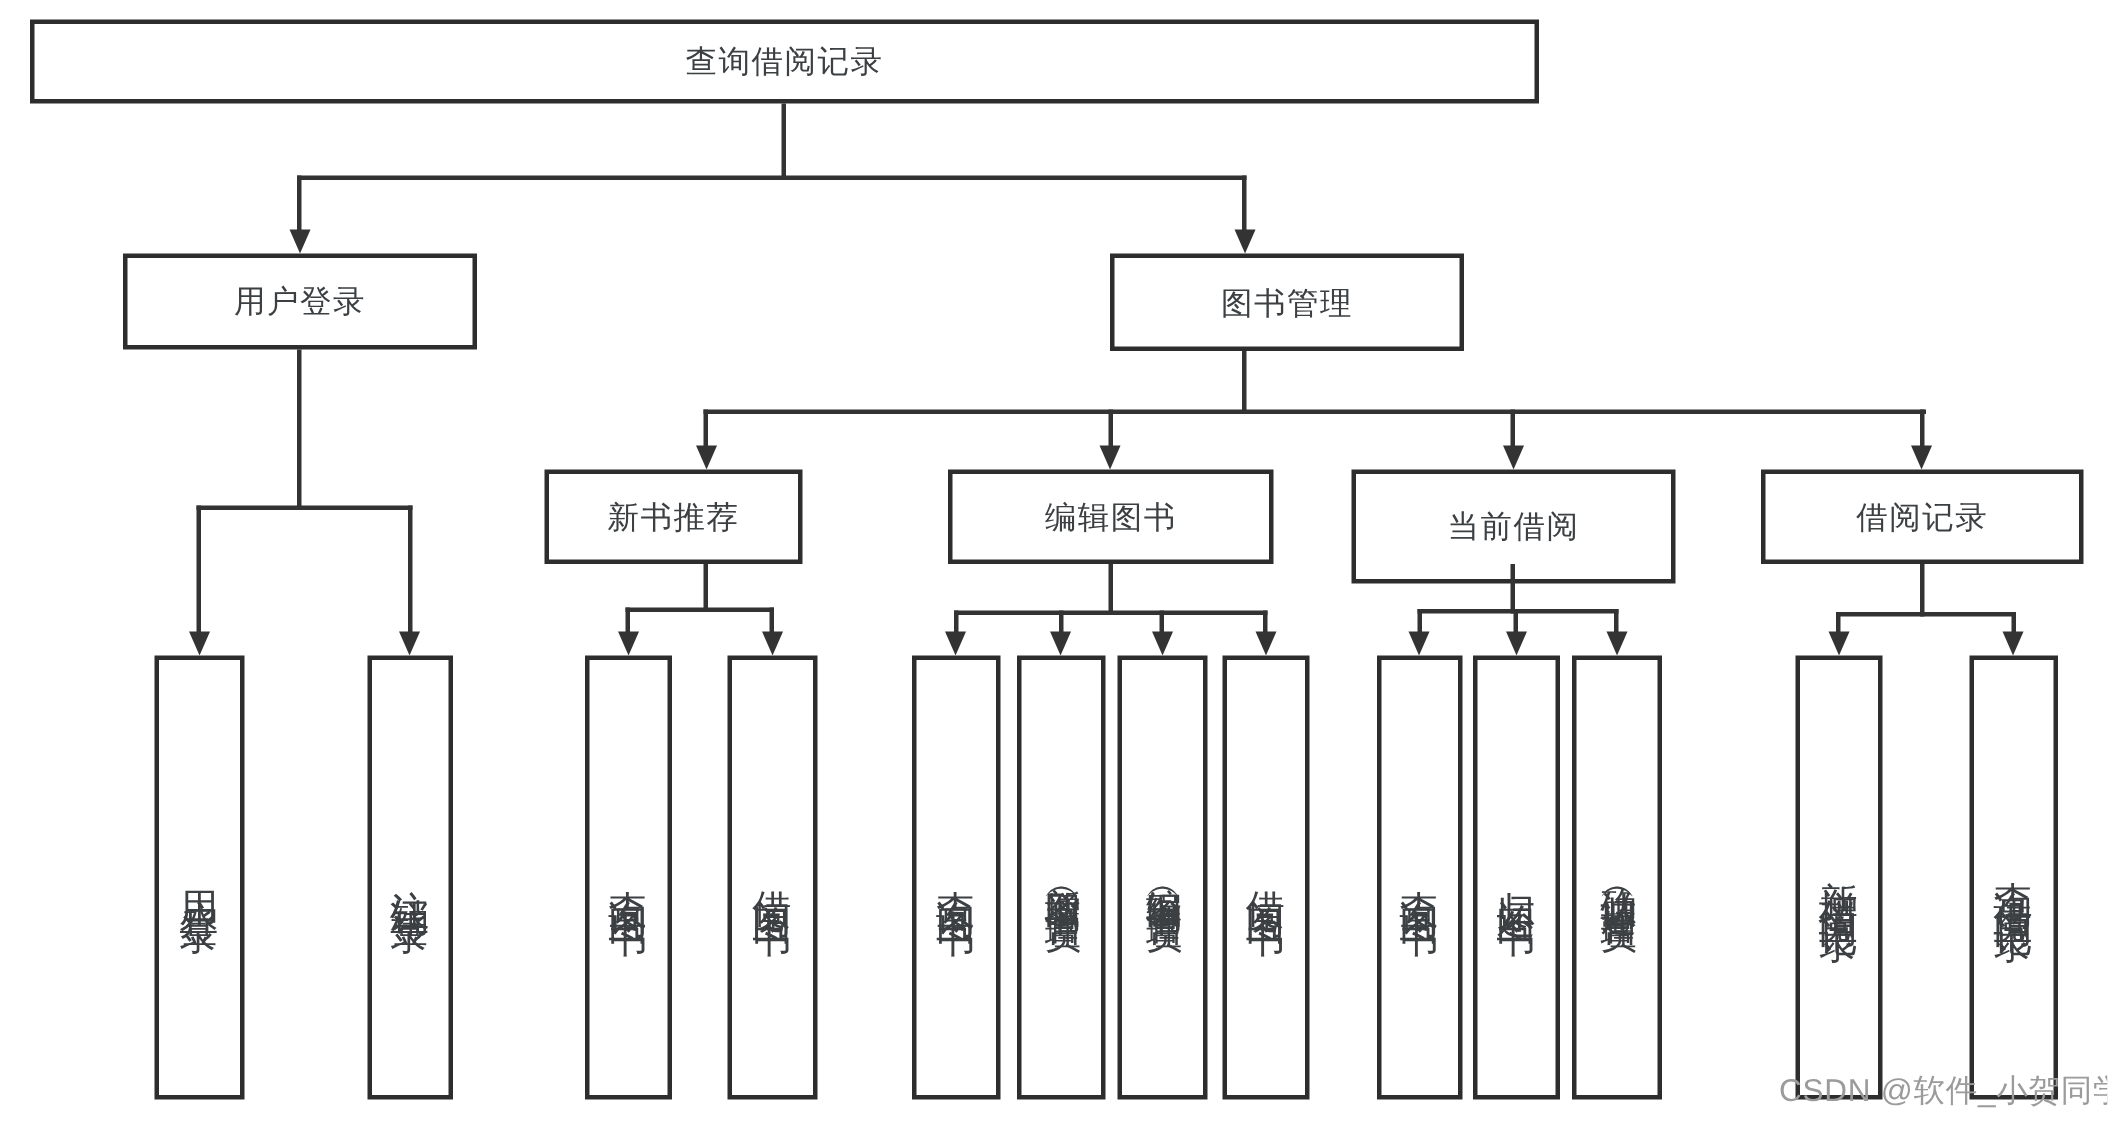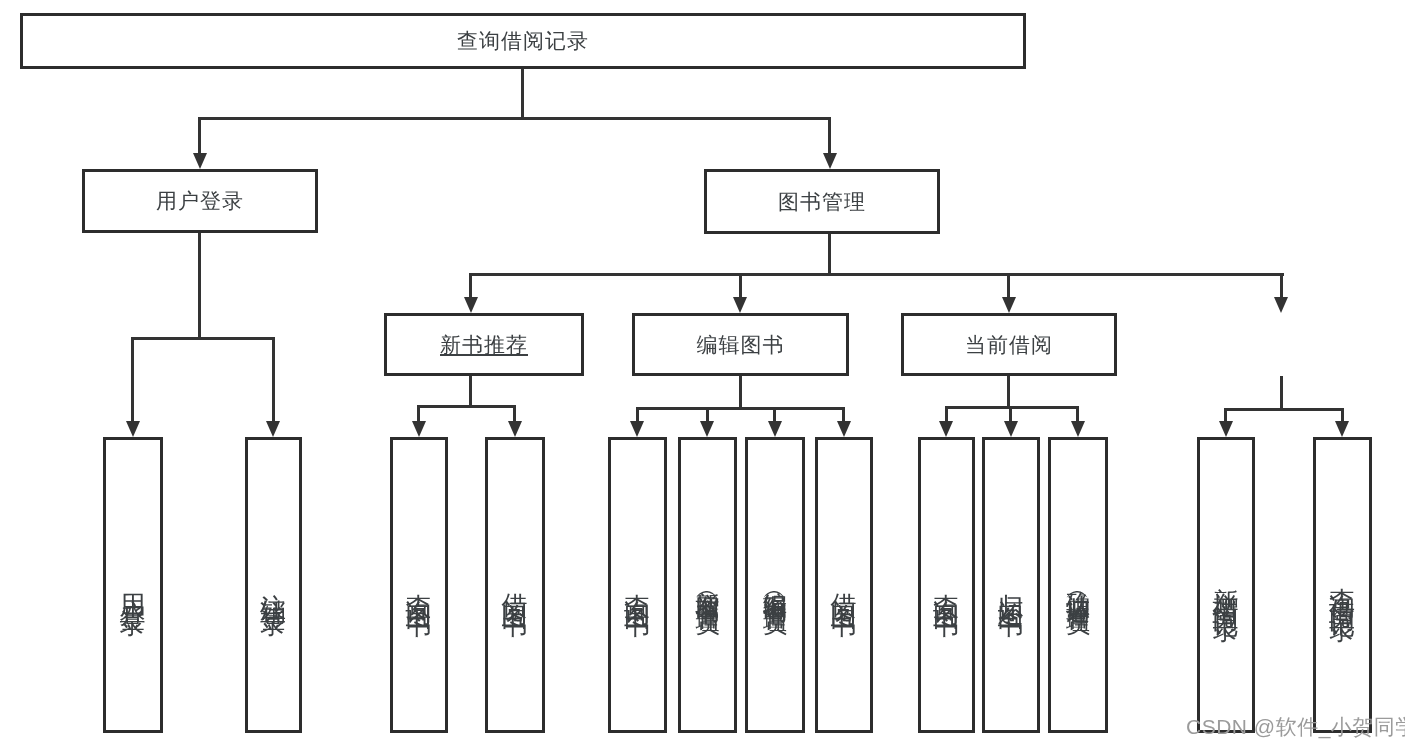--- a/index.html
+++ b/index.html
@@ -68,43 +68,44 @@
   <div class="box" style="left:20px;top:13px;width:1006px;height:56px;">查询借阅记录</div>
 
   <div class="vline" style="left:521px;top:69px;width:3px;height:51px;"></div>
   <div class="hline" style="left:198px;top:117px;width:633px;height:3px;"></div>
   <div class="vline" style="left:198px;top:117px;width:3px;height:38px;"></div>
   <div class="arrow" style="left:193px;top:153px;"></div>
   <div class="vline" style="left:828px;top:117px;width:3px;height:38px;"></div>
   <div class="arrow" style="left:823px;top:153px;"></div>
 
   <div class="box" style="left:82px;top:169px;width:236px;height:64px;">用户登录</div>
-  <div class="box" style="left:704px;top:169px;width:236px;height:65px;">图书管理</div>
+  <div class="box" style="left:740px;top:169px;width:236px;height:65px;">图书管理</div>
 
   <div class="vline" style="left:198px;top:233px;width:3px;height:107px;"></div>
   <div class="hline" style="left:131px;top:337px;width:144px;height:3px;"></div>
   <div class="vline" style="left:131px;top:337px;width:3px;height:86px;"></div>
   <div class="arrow" style="left:126px;top:421px;"></div>
   <div class="vline" style="left:272px;top:337px;width:3px;height:86px;"></div>
   <div class="arrow" style="left:266px;top:421px;"></div>
 
   <div class="vline" style="left:828px;top:234px;width:3px;height:42px;"></div>
   <div class="hline" style="left:469px;top:273px;width:815px;height:3px;"></div>
   <div class="vline" style="left:469px;top:273px;width:3px;height:26px;"></div>
   <div class="arrow" style="left:464px;top:297px;"></div>
   <div class="vline" style="left:739px;top:273px;width:3px;height:26px;"></div>
   <div class="arrow" style="left:733px;top:297px;"></div>
   <div class="vline" style="left:1007px;top:273px;width:3px;height:26px;"></div>
   <div class="arrow" style="left:1002px;top:297px;"></div>
   <div class="vline" style="left:1280px;top:273px;width:3px;height:26px;"></div>
   <div class="arrow" style="left:1274px;top:297px;"></div>
 
-  <div class="box" style="left:384px;top:313px;width:200px;height:63px;text-decoration:underline;">新书推荐</div>
+  <div class="box" style="left:363px;top:313px;width:172px;height:63px;">新书推荐</div>
   <div class="box" style="left:632px;top:313px;width:217px;height:63px;">编辑图书</div>
-  <div class="box" style="left:901px;top:313px;width:216px;height:63px;">当前借阅</div>
+  <div class="box" style="left:901px;top:313px;width:216px;height:76px;">当前借阅</div>
+  <div class="box" style="left:1174px;top:313px;width:215px;height:63px;">借阅记录</div>
 
   <div class="vline" style="left:469px;top:376px;width:3px;height:32px;"></div>
   <div class="hline" style="left:417px;top:405px;width:99px;height:3px;"></div>
   <div class="vline" style="left:417px;top:405px;width:3px;height:17px;"></div>
   <div class="arrow" style="left:412px;top:421px;"></div>
   <div class="vline" style="left:513px;top:405px;width:3px;height:17px;"></div>
   <div class="arrow" style="left:508px;top:421px;"></div>
 
   <div class="vline" style="left:739px;top:376px;width:3px;height:34px;"></div>
   <div class="hline" style="left:636px;top:407px;width:209px;height:3px;"></div>

